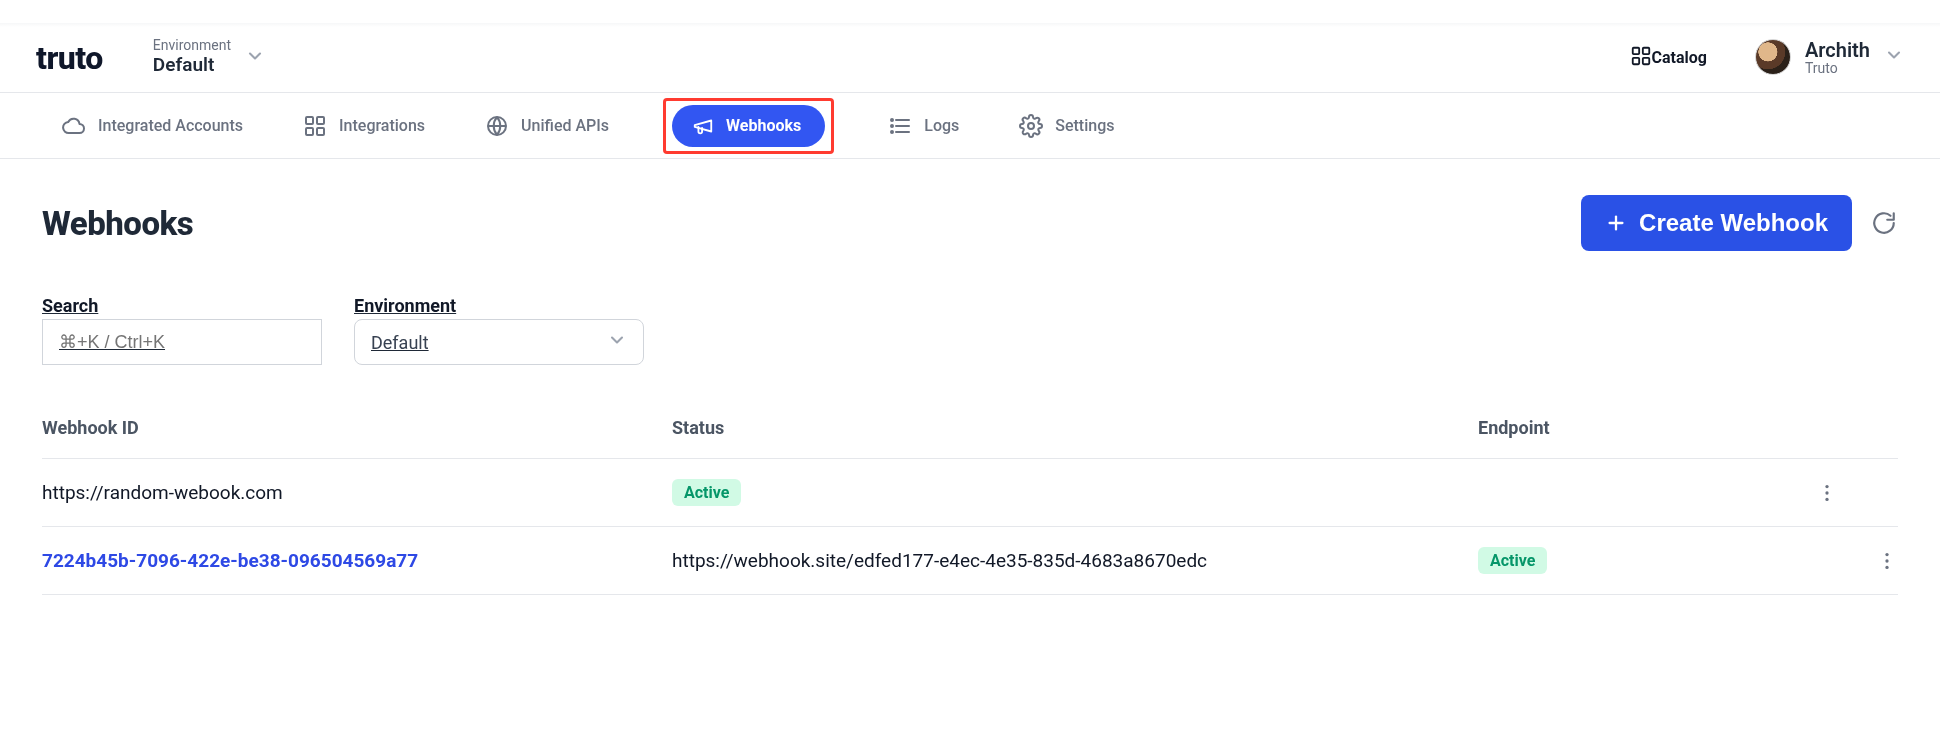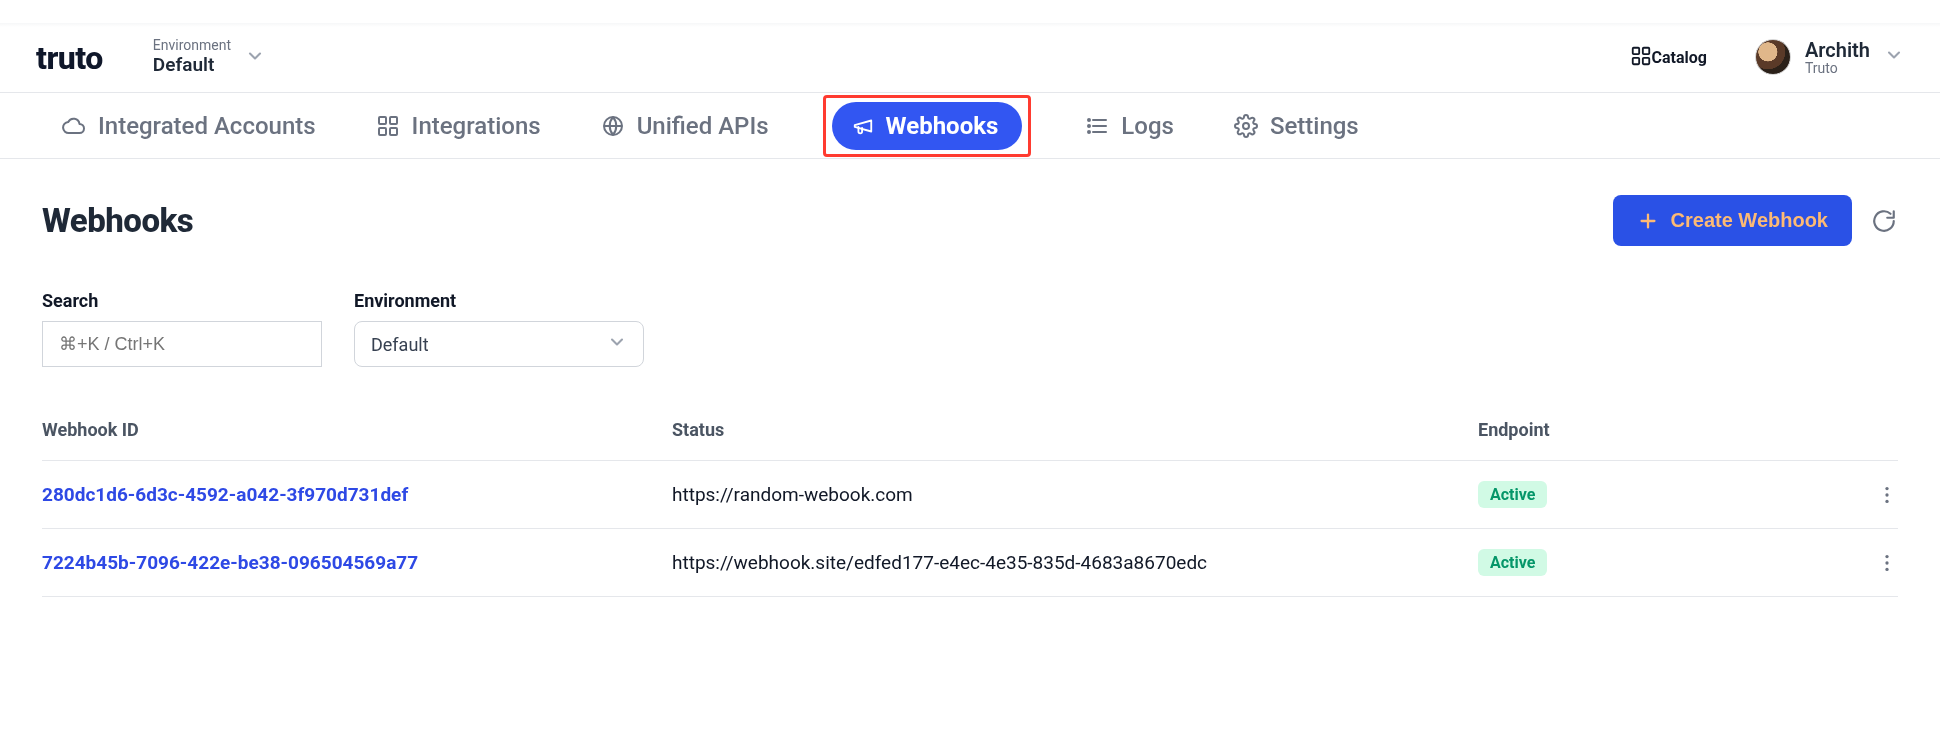--- a/index.html
+++ b/index.html
@@ -70,21 +70,21 @@
 
   
   .nav{
     display:flex;align-items:center;gap:48px;
     padding:0 56px;
     height:66px;
     border-bottom:1px solid var(--border);
   }
   .nav-item{
     display:flex;align-items:center;gap:12px;
-    color:#6b7280;font-size:24px;font-weight:500;cursor:pointer;
+    color:#6b7280;font-size:16px;font-weight:500;cursor:pointer;
     padding:8px 6px;border-radius:999px;
   }
   .nav-item svg{color:#6b7280;}
   .nav-item.active{
     background:var(--blue);color:#fff;padding:10px 24px 10px 20px;font-weight:700;
   }
   .nav-item.active svg{color:#fff;}
   .nav-highlight{
     border:3px solid #ff3b30; padding:4px 6px; border-radius:4px;
   }
@@ -94,31 +94,31 @@
     padding:36px 42px 0 42px;
   }
   .page-head{
     display:flex;align-items:center;justify-content:space-between;
     margin-bottom:44px;
   }
   .page-title{font-size:33px;font-weight:800;letter-spacing:-0.5px;}
   .head-actions{display:flex;align-items:center;gap:18px;}
   .btn-primary{
     display:flex;align-items:center;gap:12px;
-    background:var(--blue2);color:#fdba74;border:none;border-radius:8px;
-    font-size:20px;font-weight:700;padding:14px 24px;cursor:pointer;
+    background:var(--blue2);color:#ffffff;border:none;border-radius:8px;
+    font-size:24px;font-weight:700;padding:14px 24px;cursor:pointer;
   }
   .icon-btn{
     width:28px;height:28px;display:flex;align-items:center;justify-content:center;
     color:#6b7280;cursor:pointer;
   }
 
   
   .filters{display:flex;gap:32px;margin-bottom:32px;}
-  .field{display:flex;flex-direction:column;gap:10px;}
+  .field{display:flex;flex-direction:column;gap:3px;text-decoration:underline;}
   .field-label{font-size:18px;font-weight:700;color:#111827;}
   .input{
     width:280px;height:46px;border:1px solid var(--chip-border);border-radius:0;
     padding:0 16px;font-size:18px;color:#6b7280;background:#fff;
   }
   .select{
     width:290px;height:46px;border:1px solid var(--chip-border);border-radius:8px;
     padding:0 16px;font-size:18px;display:flex;align-items:center;justify-content:space-between;
     cursor:pointer;color:#374151;background:#fff;
   }
@@ -289,21 +289,20 @@
 
   <div class="table">
     <div class="thead">
       <div>Webhook ID</div>
       <div>Status</div>
       <div>Endpoint</div>
       <div></div>
     </div>
 
     <div class="trow">
-      <div class="link">280dc1d6-6d3c-4592-a042-3f970d731def</div>
       <div class="endpoint">https://random-webook.com</div>
       <div><span class="badge">Active</span></div>
       <div class="row-actions">
         <svg width="22" height="22" viewBox="0 0 24 24" fill="currentColor">
             <circle cx="12" cy="5" r="1.8"></circle>
             <circle cx="12" cy="12" r="1.8"></circle>
             <circle cx="12" cy="19" r="1.8"></circle>
           </svg>
       </div>
     </div>

